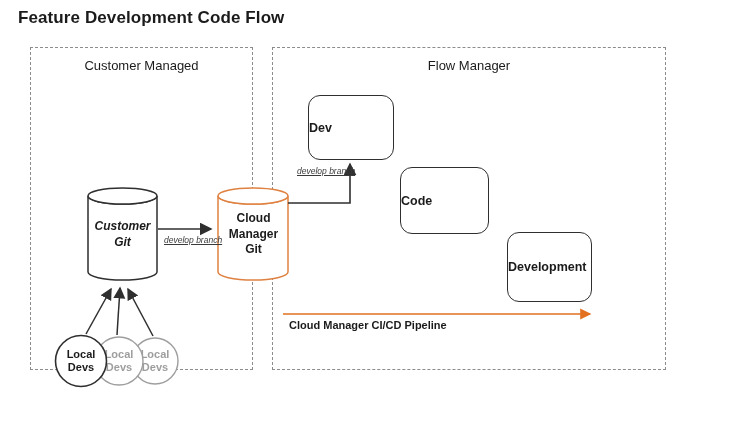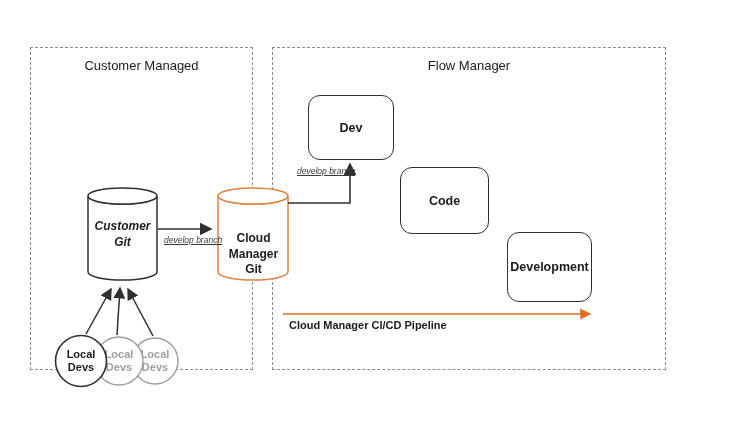--- a/index.html
+++ b/index.html
@@ -14,32 +14,32 @@
   .region{position:absolute;border:1px dashed #8c8c8c;background:transparent;}
   .region-customer{left:30px;top:47px;width:221px;height:321px;}
   .region-cloud{left:272px;top:47px;width:392px;height:321px;}
   .region-label{
     position:absolute;top:10px;left:0;width:100%;text-align:center;
     font-size:13px;font-weight:400;color:#1b1b1b;
   }
   svg.layer{position:absolute;left:0;top:0;}
   .env{
     position:absolute;border:1.5px solid #2f2f2f;border-radius:12px;background:#ffffff;
-    display:flex;align-items:center;justify-content:center;
+    display:flex;align-items:center;
     font-size:12.5px;font-weight:600;color:#1b1b1b;
   }
   .env-dev{left:308px;top:95px;width:84px;height:63px;}
   .env-stage{left:400px;top:167px;width:87px;height:65px;}
   .env-production{left:507px;top:232px;width:83px;height:68px;}
   .cyl-label{
     position:absolute;text-align:center;font-size:12px;font-weight:600;
     line-height:1.3;color:#1b1b1b;
   }
   .cyl-label-customer{left:88px;top:219px;width:69px;font-style:italic;}
-  .cyl-label-cmgit{left:219px;top:211px;width:69px;margin-top:20px;}
+  .cyl-label-cmgit{left:219px;top:211px;width:69px;}
   .edge-label{
     position:absolute;font-size:8.5px;font-style:italic;color:#3a3a3a;white-space:nowrap;text-decoration:underline;
   }
   .edge-label-db1{left:164px;top:235px;width:50px;text-align:center;}
   .edge-label-db2{left:297px;top:166px;}
   .pipeline-label{
     position:absolute;left:289px;top:319px;font-size:11px;font-weight:600;color:#1b1b1b;
   }
 </style>
 </head>
@@ -123,14 +123,15 @@
     <span>Development</span>
   </div>
 
   <div class="cyl-label cyl-label-customer">Customer Git</div>
   <div class="cyl-label cyl-label-cmgit">Cloud Manager Git</div>
 
   <div class="edge-label edge-label-db1">develop branch</div>
   <div class="edge-label edge-label-db2">develop branch</div>
   <div class="pipeline-label">Cloud Manager CI/CD Pipeline</div>
 
+  <div class="title">Feature Development Code Flow</div>
 
 </div>
 
 </body></html>

